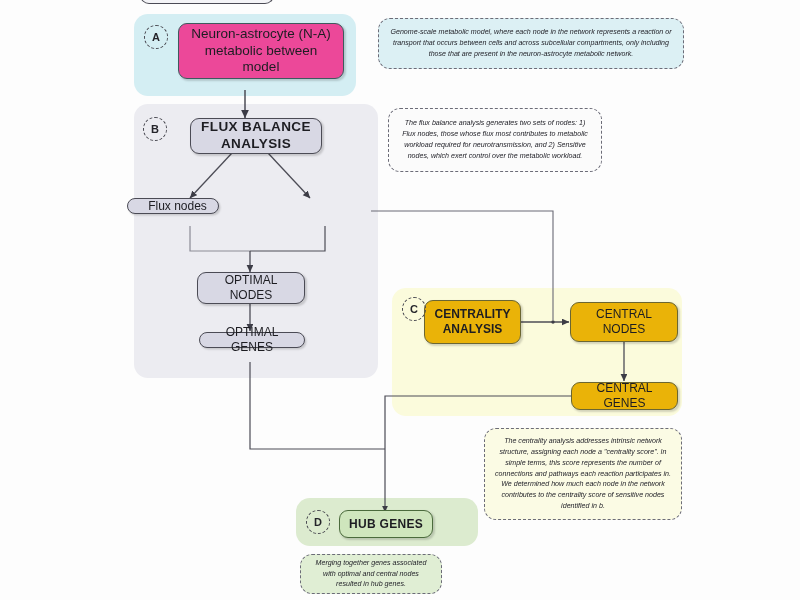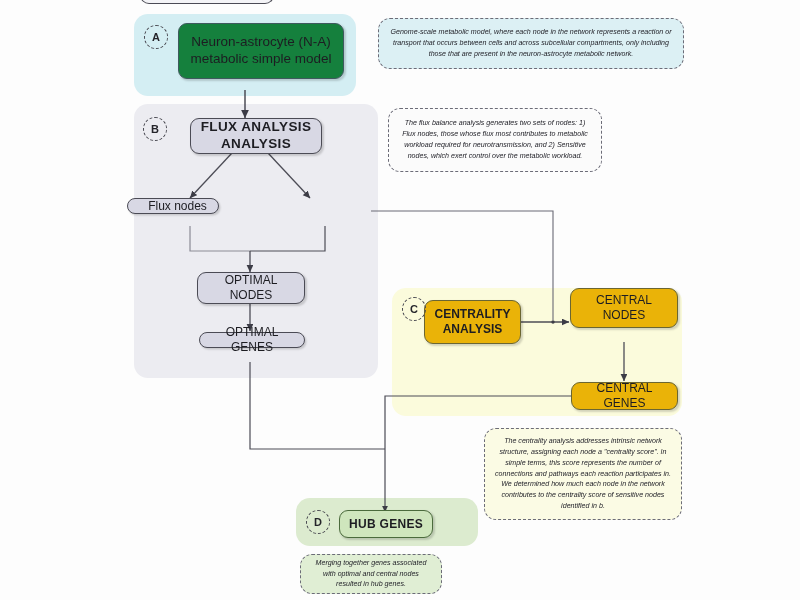--- a/index.html
+++ b/index.html
@@ -64,21 +64,21 @@
     display: flex;
     align-items: center;
     justify-content: center;
     text-align: center;
     color: #1d1d22;
     z-index: 7;
     line-height: 1.25;
     padding: 3px 6px;
     box-shadow: 1.5px 1.5px 2px rgba(0,0,0,0.16);
   }
-  .node-blue  { background: #15803d; border-color: #3f5a5e; }
+  .node-blue  { background: #ec4899; border-color: #3f5a5e; }
   .node-grey  { background: #d8d8e4; }
   .node-yellow{ background: #eab308; border-color: #6b6632; }
   .node-green { background: #cfe6bd; border-color: #4b6b3c; }
 
   .t-lg   { font-size: 13.5px; }
   .t-md   { font-size: 12px; }
   .bold   { font-weight: bold; }
 
   
   .note {
@@ -157,49 +157,49 @@
 
     <path d="M250,362 L250,449 L385,449" stroke="#4c4c56" stroke-width="1.2" fill="none"></path>
   </svg>
 
   <div class="top-stub" style="left:140px; top:-8px; width:134px; height:12px;"></div>
 
   <div class="badge" style="left:144px; top:25px;">A</div>
 
   <div class="node node-blue t-lg" style="left:178px; top:23px; width:166px; height:56px; flex-direction:column;">
     <span>Neuron-astrocyte (N-A)</span>
-    <span>metabolic simple model</span>
+    <span>metabolic between model</span>
   </div>
 
   <div class="note note-a" style="left:378px; top:18px; width:306px; height:51px;">Genome-scale metabolic model, where each node in the network represents a reaction or transport that occurs between cells and across subcellular compartments, only including those that are present in the neuron-astrocyte metabolic network.</div>
 
   <div class="badge" style="left:143px; top:117px;">B</div>
 
   <div class="node node-grey t-lg bold" style="left:190px; top:118px; width:132px; height:36px; flex-direction:column; letter-spacing:0.4px;">
-    <span>FLUX ANALYSIS</span>
+    <span>FLUX BALANCE</span>
     <span>ANALYSIS</span>
   </div>
 
   <div class="note note-b" style="left:388px; top:108px; width:214px; height:64px;">The flux balance analysis generates two sets of nodes: 1) Flux nodes, those whose flux most contributes to metabolic workload required for neurotransmission, and 2) Sensitive nodes, which exert control over the metabolic workload.</div>
 
   <div class="node node-grey t-md" style="left:127px; top:198px; width:92px; height:16px;padding-left:15px;">Flux nodes</div>
 
 
   <div class="node node-grey t-md" style="left:197px; top:272px; width:108px; height:32px;">OPTIMAL NODES</div>
 
   <div class="node node-grey t-md" style="left:199px; top:332px; width:106px; height:16px;">OPTIMAL GENES</div>
 
   <div class="badge" style="left:402px; top:297px;">C</div>
 
   <div class="node node-yellow t-md bold" style="left:424px; top:300px; width:97px; height:44px; flex-direction:column;">
     <span>CENTRALITY</span>
     <span>ANALYSIS</span>
   </div>
 
-  <div class="node node-yellow t-md" style="left:570px; top:288px; width:108px; height:40px;">CENTRAL NODES</div>
+  <div class="node node-yellow t-md" style="left:570px; top:302px; width:108px; height:40px;">CENTRAL NODES</div>
 
   <div class="node node-yellow t-md" style="left:571px; top:382px; width:107px; height:28px;">CENTRAL GENES</div>
 
   <div class="note note-c" style="left:484px; top:428px; width:198px; height:92px;">The centrality analysis addresses intrinsic network structure, assigning each node a "centrality score". In simple terms, this score represents the number of connections and pathways each reaction participates in. We determined how much each node in the network contributes to the centrality score of sensitive nodes identified in b.</div>
 
   <div class="badge" style="left:306px; top:510px;">D</div>
 
   <div class="node node-green t-md bold" style="left:339px; top:510px; width:94px; height:28px; letter-spacing:0.3px;">HUB GENES</div>
 
   <div class="note note-d" style="left:300px; top:554px; width:142px; height:40px;">Merging together genes associated with optimal and central nodes resulted in hub genes.</div>

